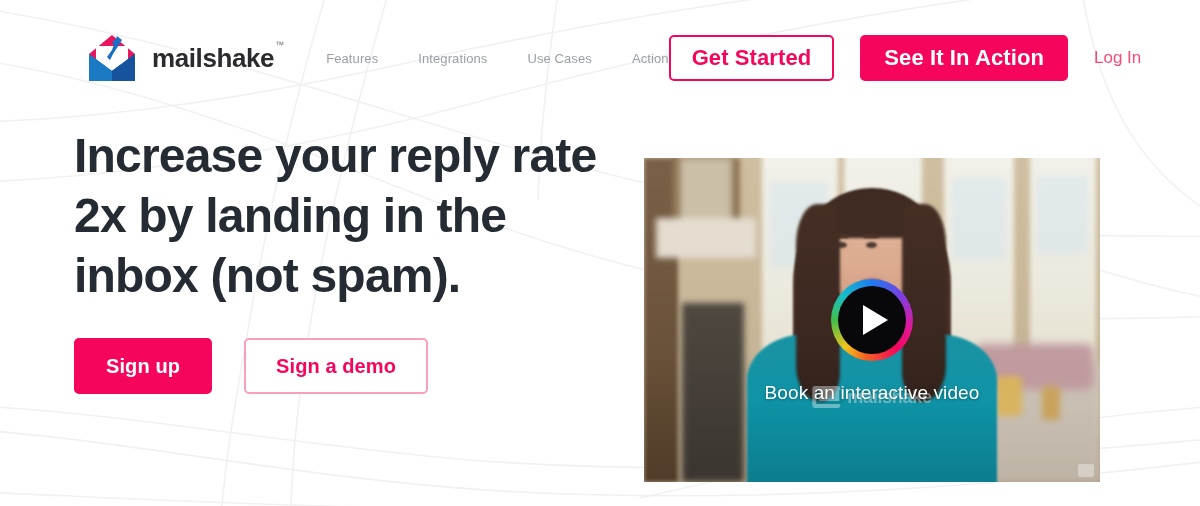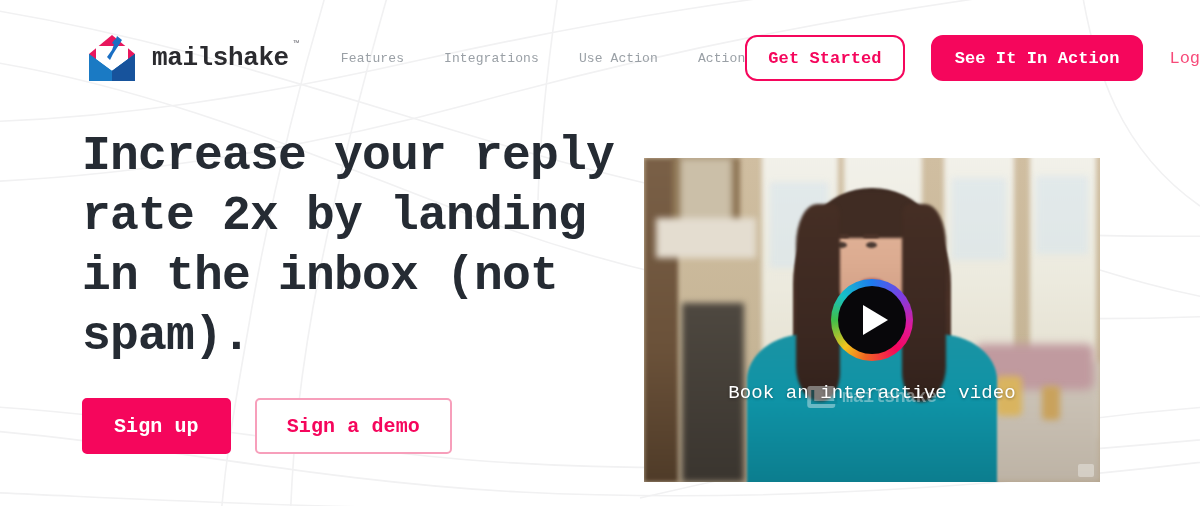--- a/index.html
+++ b/index.html
@@ -25,21 +25,20 @@
     z-index: 0;
     pointer-events: none;
   }
 
   
   .page {
     position: relative;
     z-index: 1;
     width: 1040px;
     height: 506px;
-    font-family: Liberation Mono, monospace;
   }
 
   
   .site-header {
     position: absolute;
     top: 0;
     left: 0;
     width: 1200px;
     height: 116px;
     display: flex;
@@ -102,23 +101,23 @@
     margin-left: auto;
     display: flex;
     align-items: center;
     gap: 26px;
   }
 
   .btn {
     display: inline-flex;
     align-items: center;
     justify-content: center;
-    font-size: 17px;
+    font-size: 22px;
     font-weight: bold;
-    border-radius: 12px;
+    border-radius: 5px;
     white-space: nowrap;
     text-decoration: none;
     cursor: pointer;
     border: 2px solid transparent;
     letter-spacing: 0.1px;
   }
 
   .btn-outline {
     background: #ffffff;
     border-color: #f5065c;
@@ -139,37 +138,37 @@
     font-size: 17px;
     color: #f74a79;
     text-decoration: none;
     white-space: nowrap;
   }
 
   
   .hero {
     position: absolute;
     top: 126px;
-    left: 82px;
+    left: 74px;
     width: 540px;
   }
 
   .hero-title {
     font-size: 48px;
     line-height: 60px;
     font-weight: bold;
     color: #252b33;
     letter-spacing: -0.8px;
   }
 
   .hero-ctas {
     margin-top: 32px;
     display: flex;
     align-items: center;
-    gap: 24px;
+    gap: 32px;
   }
 
   .btn-hero-solid {
     background: #f5065c;
     border-color: #f5065c;
     color: #ffffff;
     height: 56px;
     padding: 0 30px;
     font-size: 20px;
     border-radius: 5px;
@@ -590,21 +589,21 @@
     </a>
 
     <ul class="nav-links">
       <li>
         <a class="nav-link" href="#">Features</a>
       </li>
       <li>
         <a class="nav-link" href="#">Integrations</a>
       </li>
       <li>
-        <a class="nav-link" href="#">Use Action</a>
+        <a class="nav-link" href="#">Use Cases</a>
       </li>
       <li>
         <a class="nav-link" href="#">Action</a>
       </li>
     </ul>
 
     <div class="header-actions">
       <a class="btn btn-outline" href="#">Get Started</a>
       <a class="btn btn-solid" href="#">See It In Action</a>
       <a class="link-login" href="#">Log In</a>

